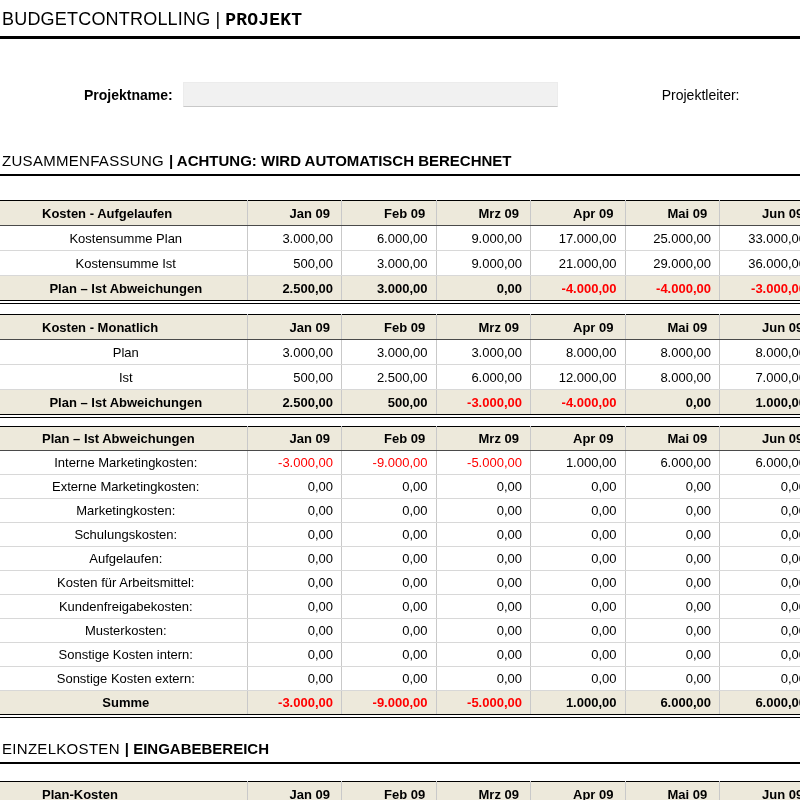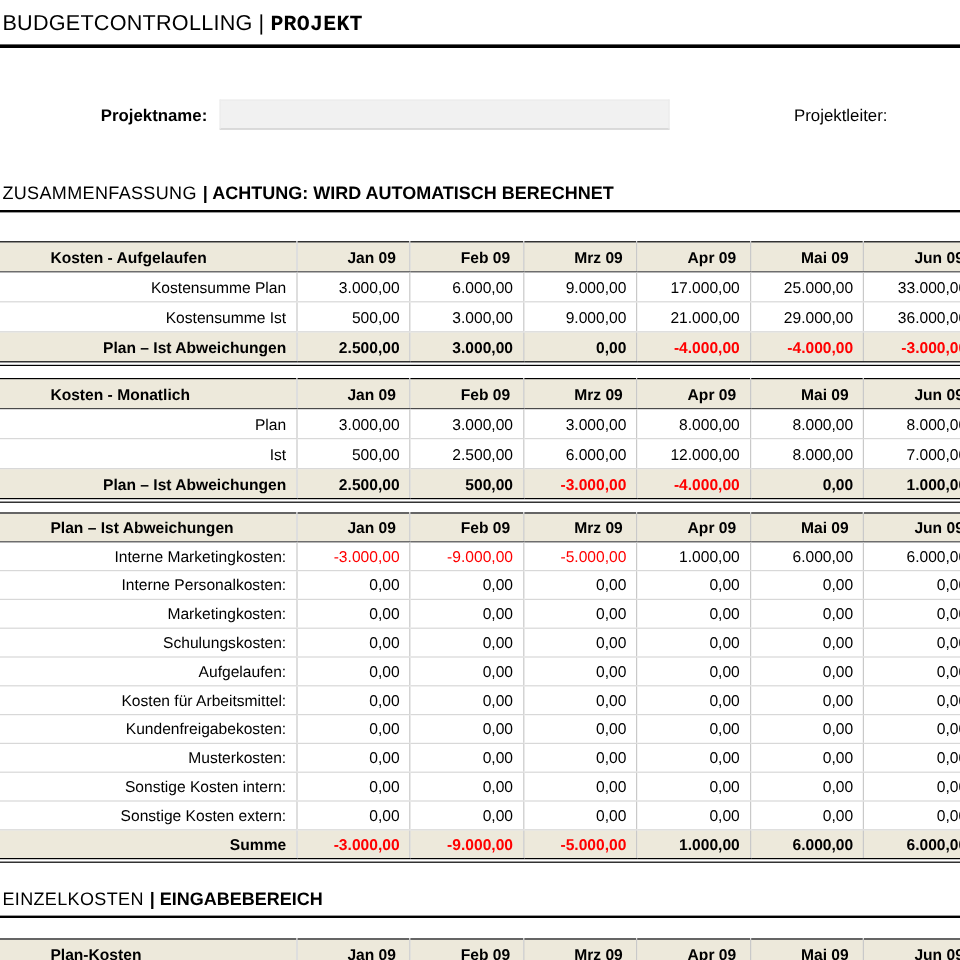--- a/index.html
+++ b/index.html
@@ -102,21 +102,21 @@
     overflow: hidden;
     white-space: nowrap;
   }
   thead tr {
     background: var(--head-bg, #ede9db);
   }
   thead th { border-bottom: 1px solid #4a4a4a; padding-left: 42px; }
   th.label-col { text-align: left;  font-weight: bold; }
   th.val-col   { text-align: left; font-weight: bold; }
 
-  td.label-col { text-align: right; padding-left: 13px; }
+  td.label-col { text-align: center; padding-left: 13px; }
   td.val-col   { text-align: right; }
   .val-col     { border-left: 1px solid #c9c9c9; }
 
   tbody td { border-bottom: 1px solid #d8d8d8; }
 
   tr.total {
     background: var(--head-bg, #ede9db);
     font-weight: bold;
   }
   tr.total td {
@@ -280,21 +280,21 @@
           <tr class="">
             <td class="label-col">Interne Marketingkosten:</td>
             <td class="val-col neg">-3.000,00</td>
             <td class="val-col neg">-9.000,00</td>
             <td class="val-col neg">-5.000,00</td>
             <td class="val-col">1.000,00</td>
             <td class="val-col">6.000,00</td>
             <td class="val-col">6.000,00</td>
           </tr>
           <tr class="">
-            <td class="label-col">Interne Personalkosten:</td>
+            <td class="label-col">Externe Marketingkosten:</td>
             <td class="val-col">0,00</td>
             <td class="val-col">0,00</td>
             <td class="val-col">0,00</td>
             <td class="val-col">0,00</td>
             <td class="val-col">0,00</td>
             <td class="val-col">0,00</td>
           </tr>
           <tr class="">
             <td class="label-col">Marketingkosten:</td>
             <td class="val-col">0,00</td>

